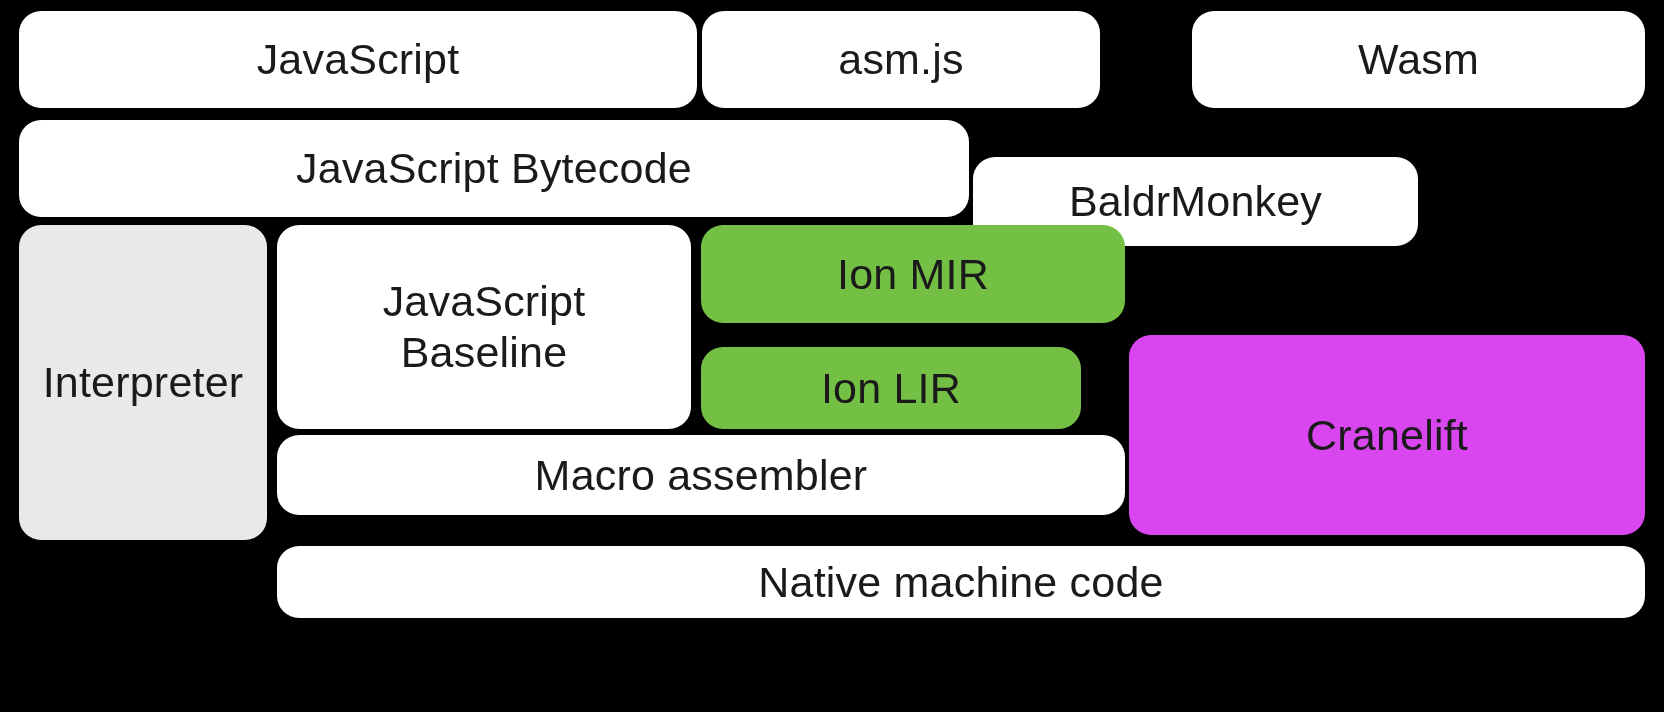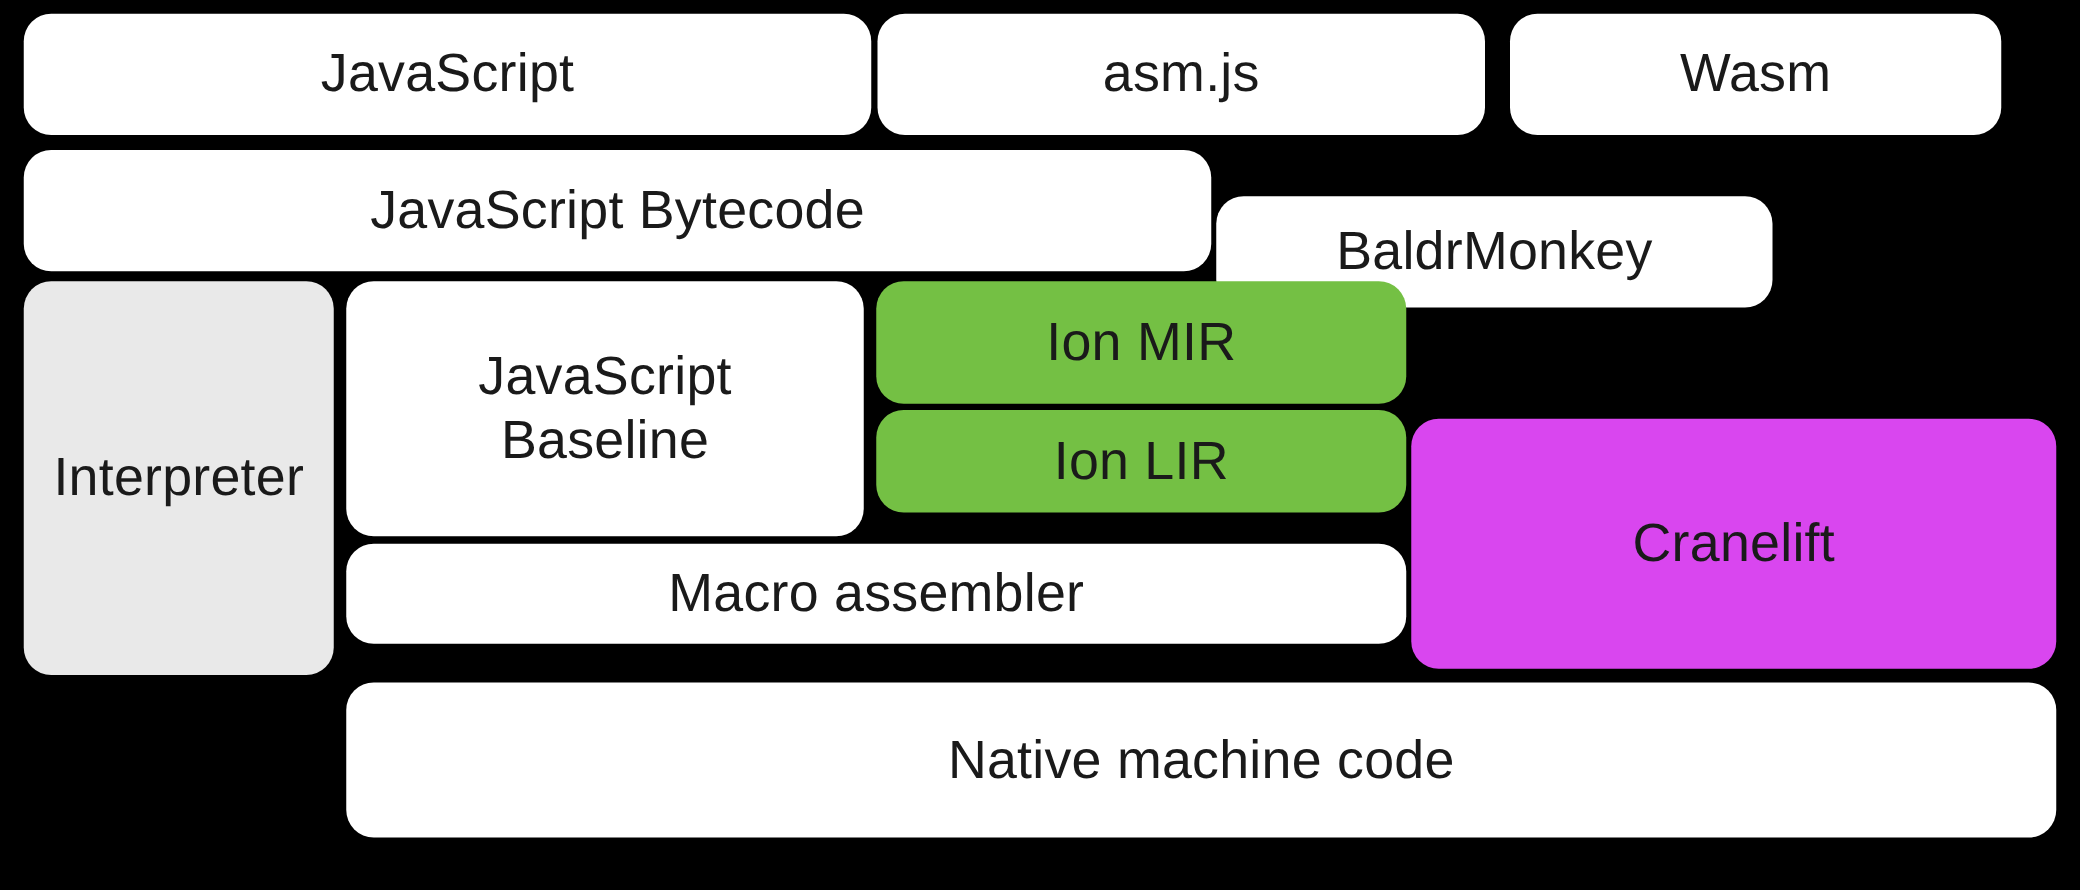--- a/index.html
+++ b/index.html
@@ -39,36 +39,36 @@
   .fill-green  { background: #74c044; }
   .fill-pink   { background: #d946ef; }
 </style>
 </head>
 <body>
 
 <div id="diagram">
 
   <div class="node fill-white" style="left:19px; top:11px; width:678px; height:97px;">JavaScript</div>
 
-  <div class="node fill-white" style="left:702px; top:11px; width:486px; height:97px;">asm.js</div>
+  <div class="node fill-white" style="left:702px; top:11px; width:398px; height:97px;">asm.js</div>
 
-  <div class="node fill-white" style="left:1192px; top:11px; width:393px; height:97px;margin-left:16px;">Wasm</div>
+  <div class="node fill-white" style="left:1192px; top:11px; width:453px; height:97px;">Wasm</div>
 
   <div class="node fill-white" style="left:19px; top:120px; width:950px; height:97px;">JavaScript Bytecode</div>
 
   <div class="node fill-white" style="left:973px; top:120px; width:445px; height:89px;margin-top:37px;">BaldrMonkey</div>
 
   <div class="node fill-gray" style="left:19px; top:225px; width:248px; height:315px;">Interpreter</div>
 
   <div class="node fill-white" style="left:277px; top:225px; width:414px; height:204px;">JavaScript
 Baseline</div>
 
   <div class="node fill-green" style="left:701px; top:225px; width:424px; height:98px;">Ion MIR</div>
 
-  <div class="node fill-green" style="left:701px; top:328px; width:424px; height:82px;">Ion LIR</div>
+  <div class="node fill-green" style="left:701px; top:347px; width:380px; height:82px;">Ion LIR</div>
 
   <div class="node fill-pink" style="left:1129px; top:335px; width:516px; height:200px;">Cranelift</div>
 
   <div class="node fill-white" style="left:277px; top:435px; width:848px; height:80px;">Macro assembler</div>
 
-  <div class="node fill-white" style="left:277px; top:546px; width:1368px; height:124px;">Native machine code</div>
+  <div class="node fill-white" style="left:277px; top:546px; width:1368px; height:72px;">Native machine code</div>
 
 </div>
 
 </body></html>

